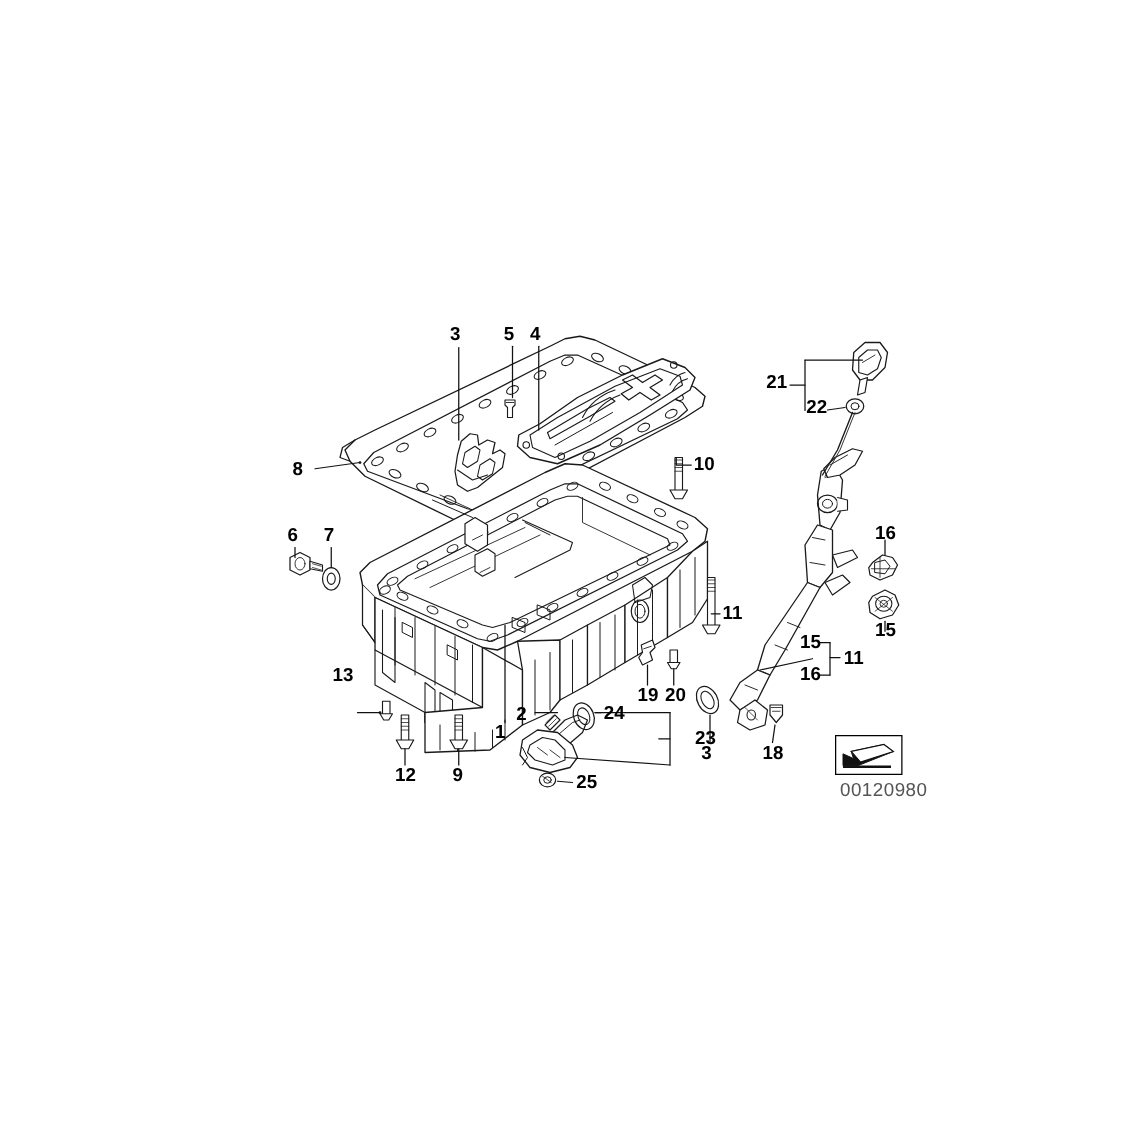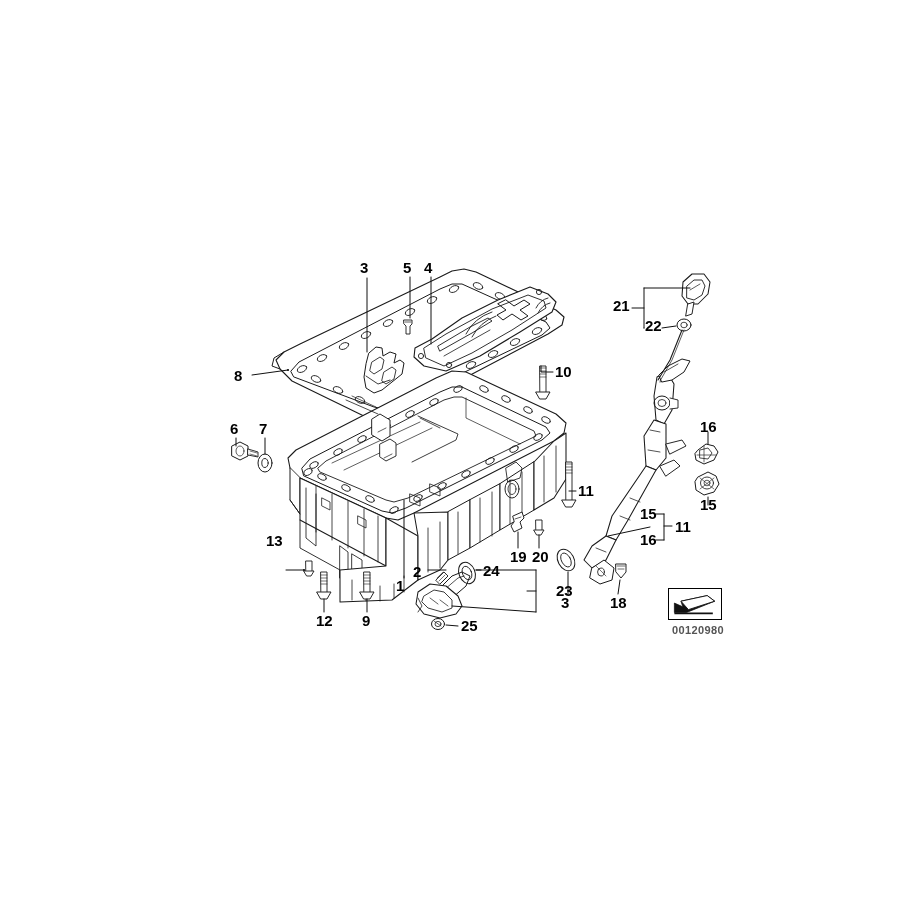--- a/index.html
+++ b/index.html
@@ -32,22 +32,22 @@
     font-size: 15px;
     font-weight: bold;
     color: #000000;
     line-height: 1;
     white-space: nowrap;
     user-select: none;
   }
   .ref-number {
     position: absolute;
     font-family: "Liberation Sans", sans-serif;
-    font-size: 11px;
-    font-weight: bold;
+    font-size: 15px;
+    font-weight: normal;
     color: #555555;
     letter-spacing: 0.4px;
     white-space: nowrap;
   }
   .logo-box {
     position: absolute;
     border: 1px solid #000000;
     background: #ffffff;
     box-sizing: border-box;
   }

